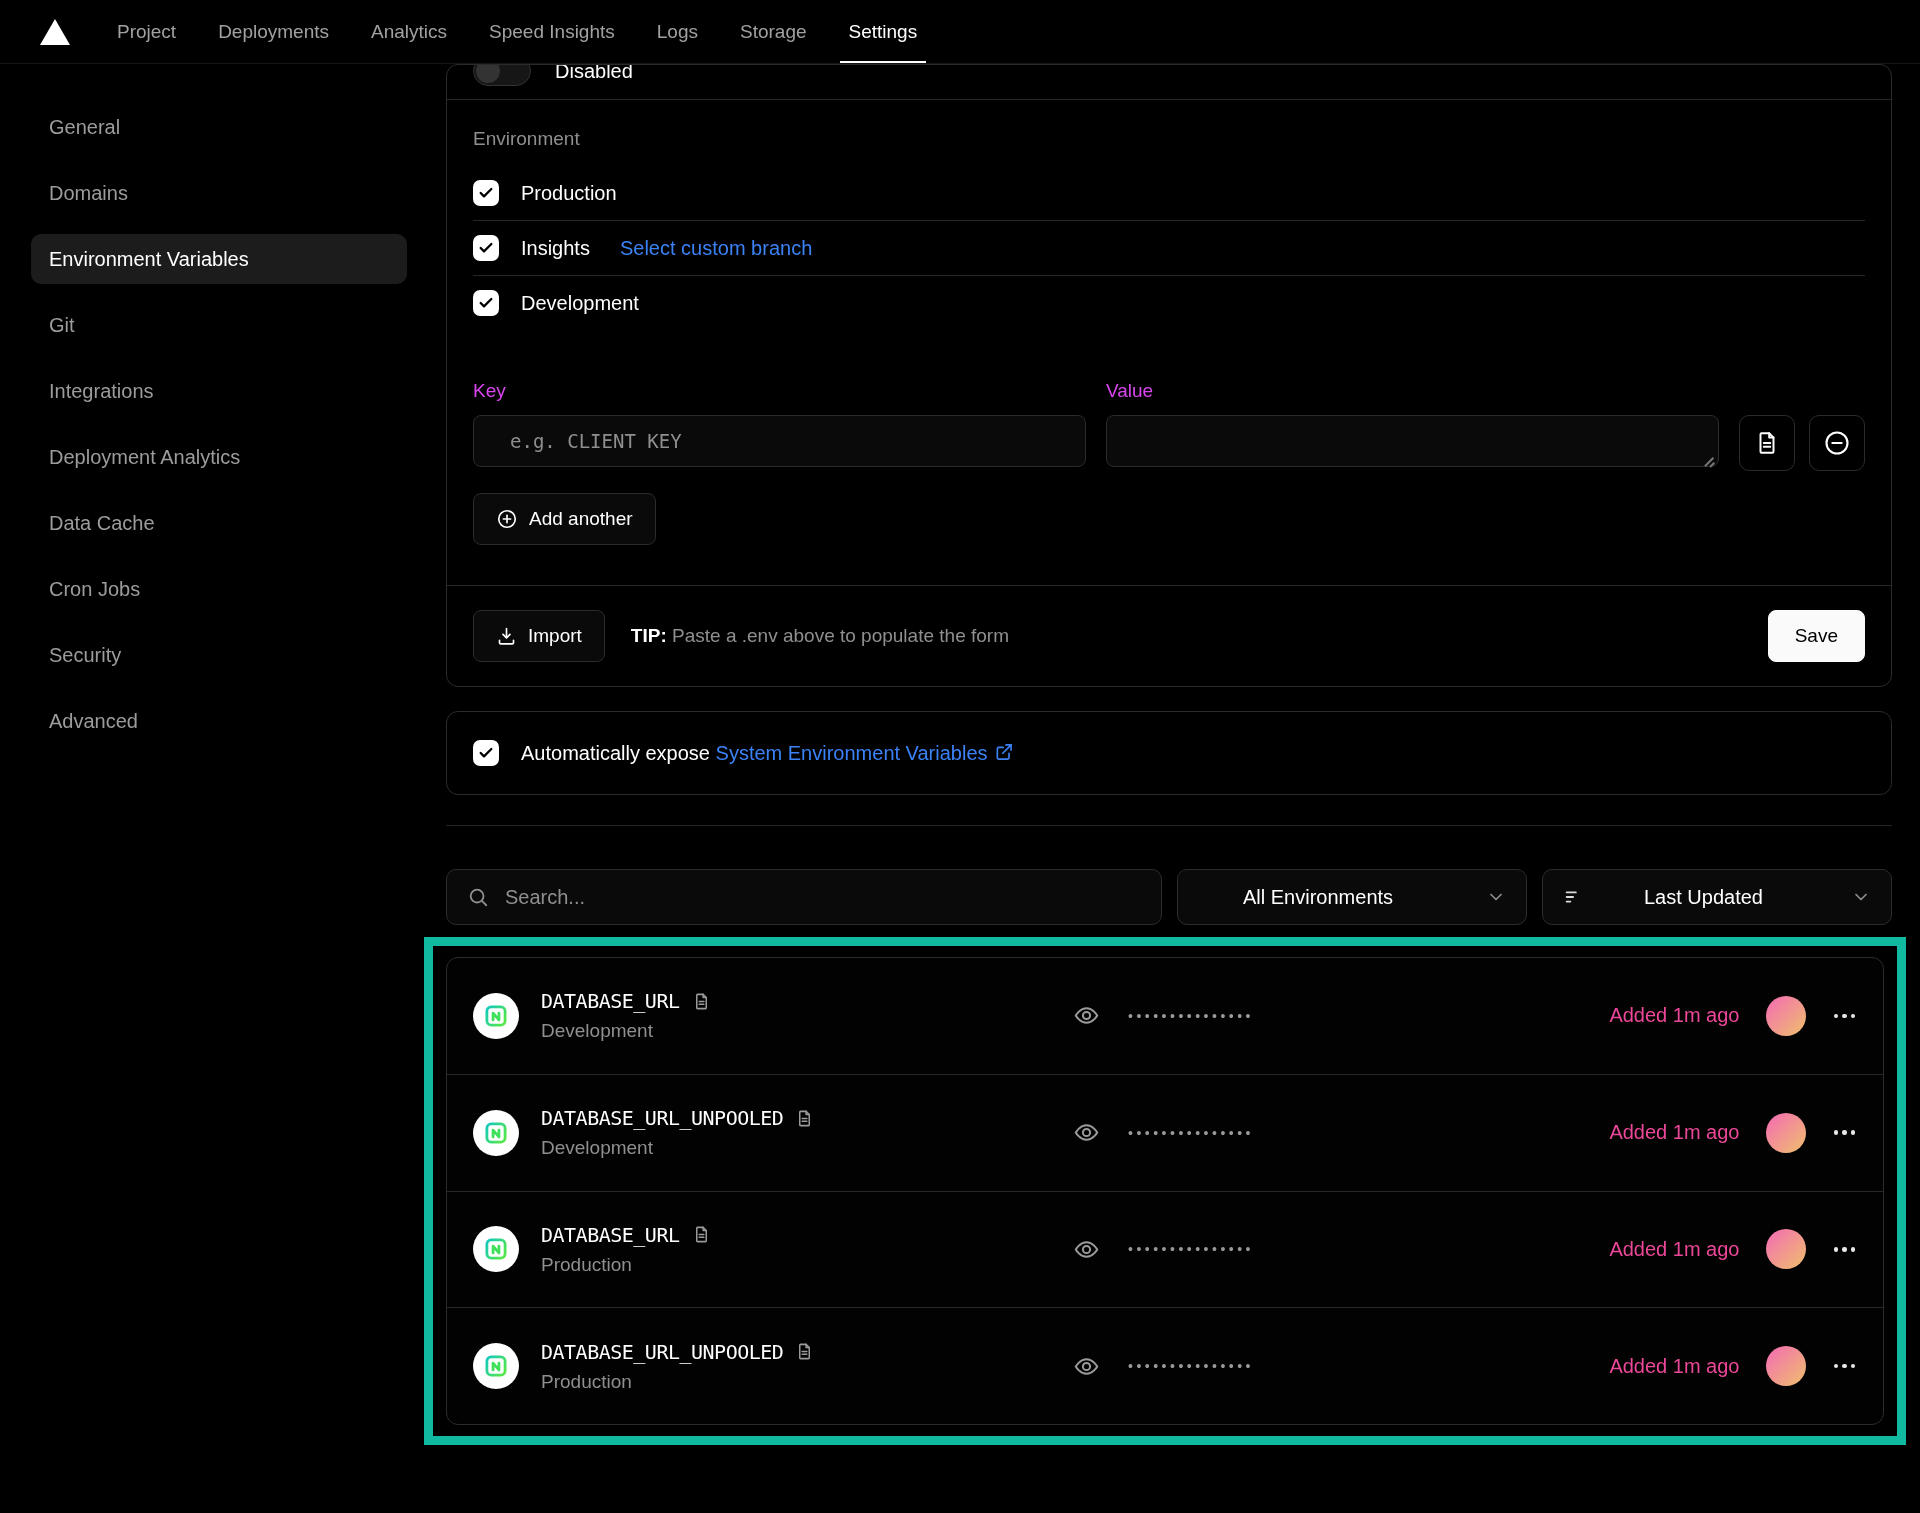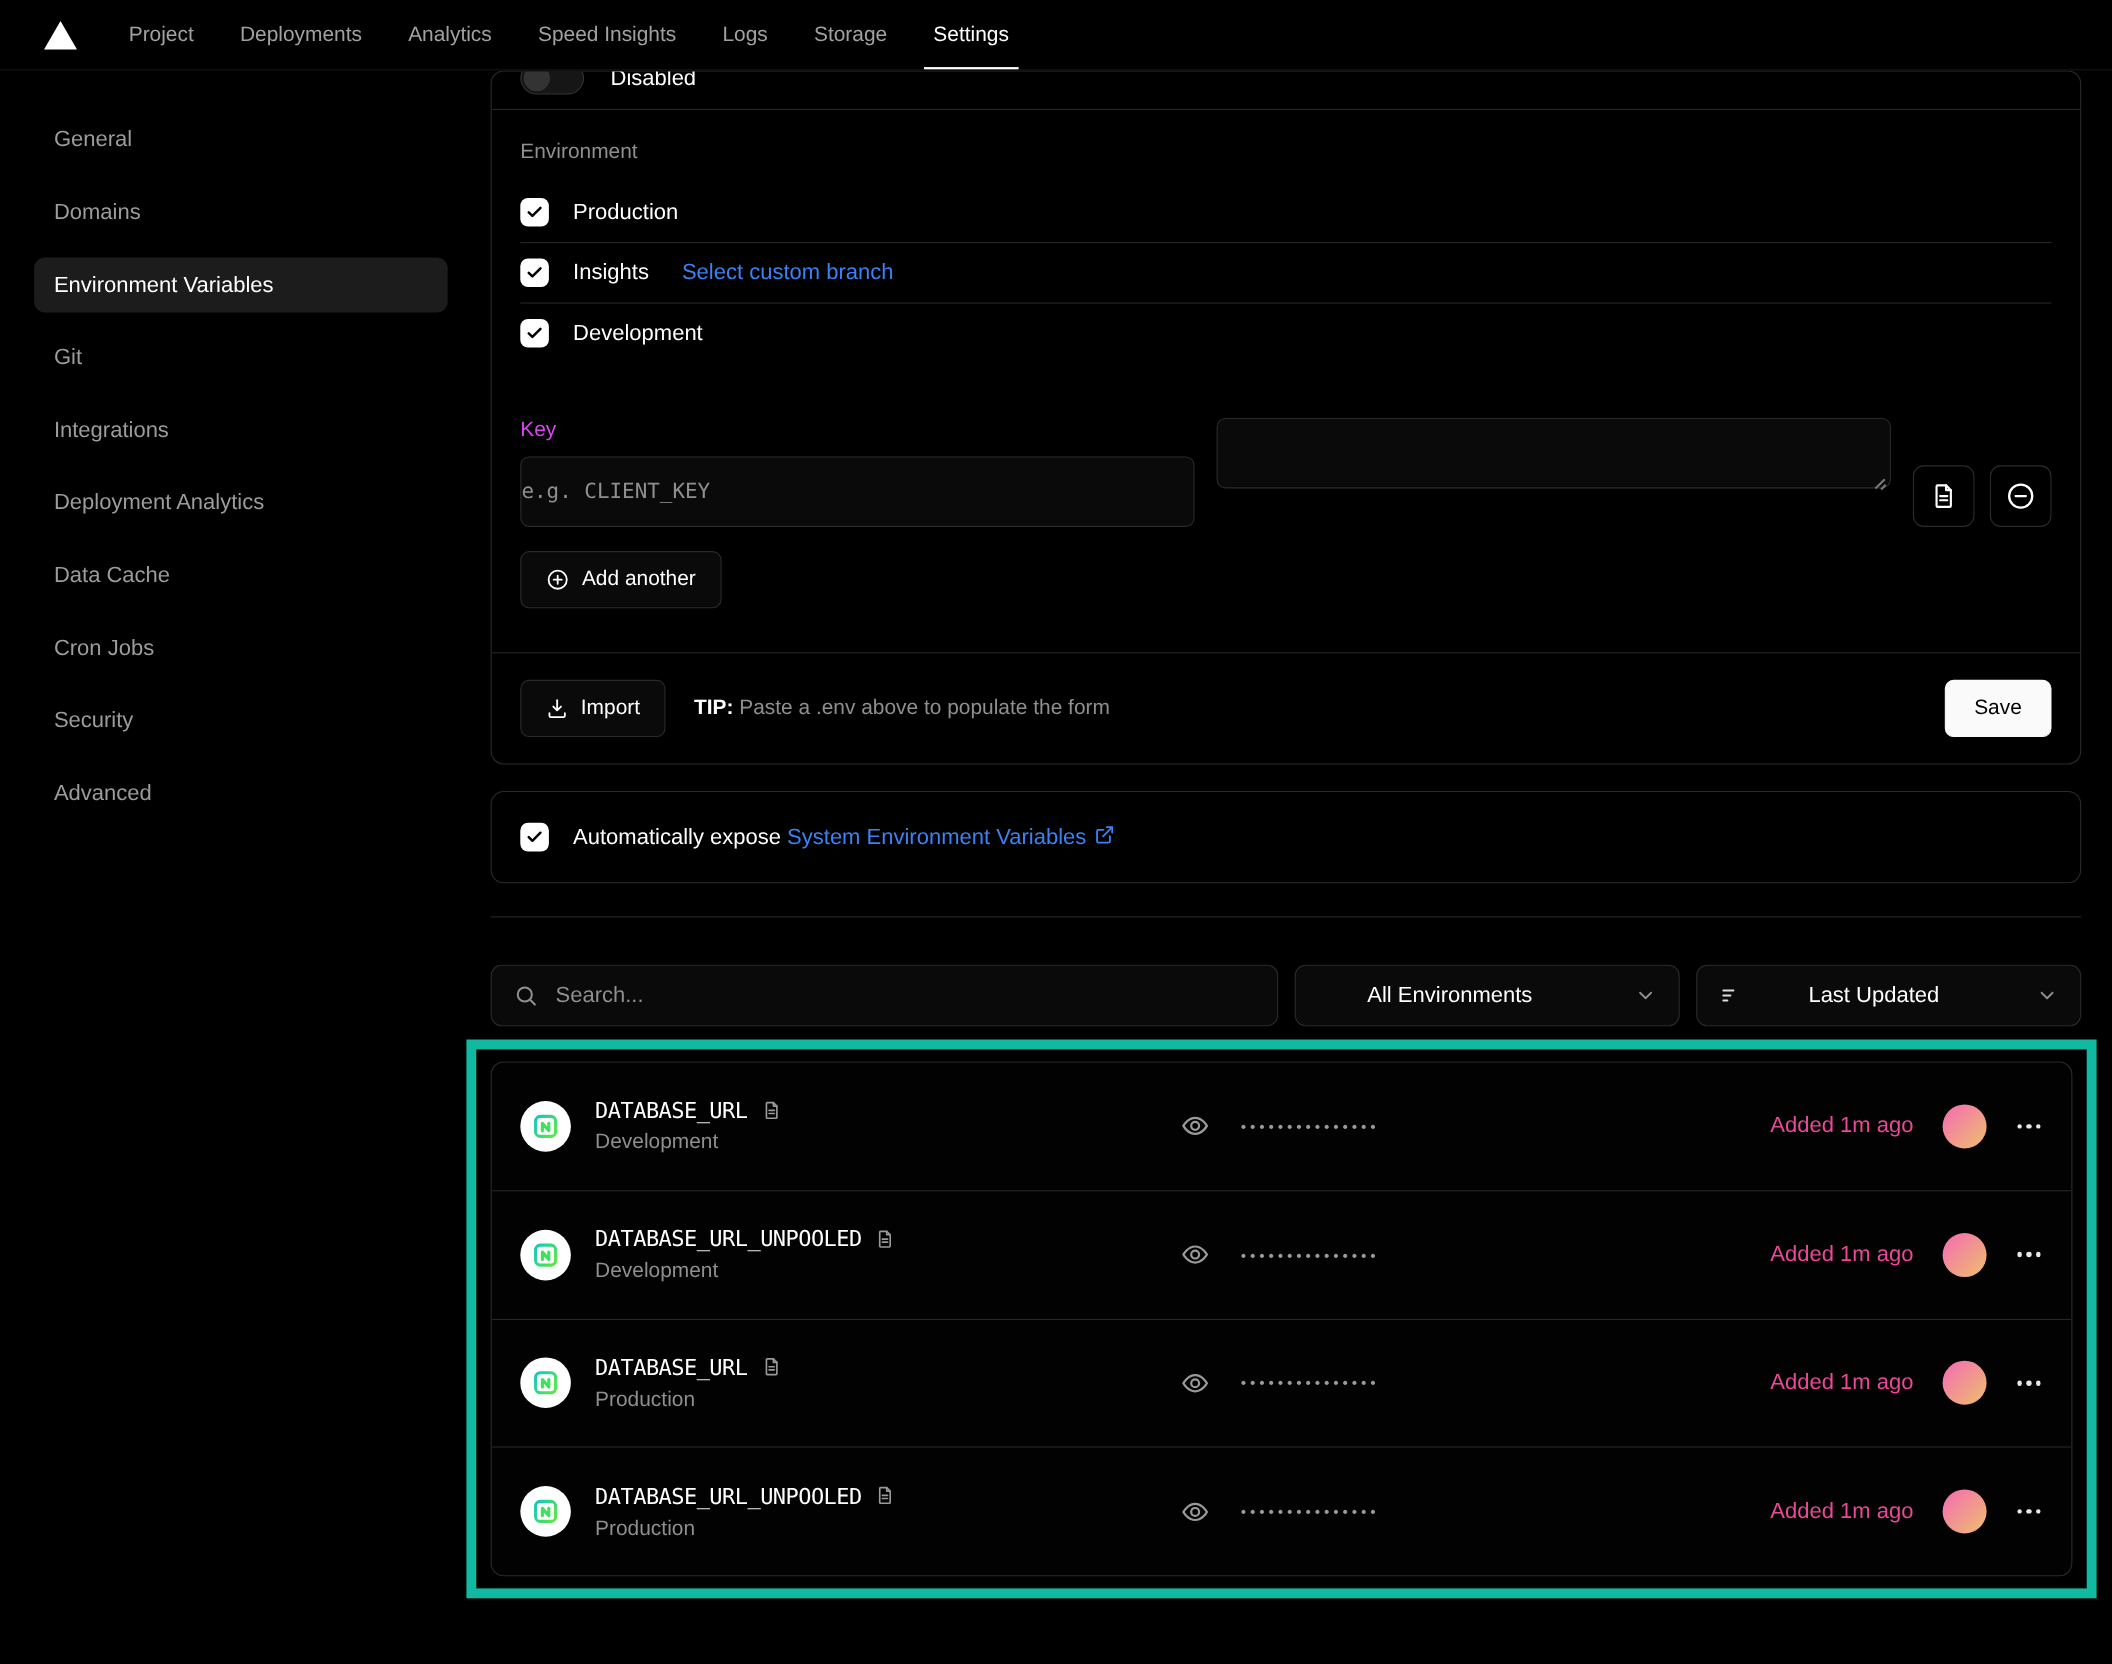--- a/index.html
+++ b/index.html
@@ -65,22 +65,22 @@
   }
   .opt-label { font-size:20px; color:#fff; }
   .link { color:#3b82f6; font-size:20px; cursor:pointer; }
   .opt-link { margin-left:8px; font-weight:500; }
 
   .kv-section { padding:50px 26px 0 26px; display:flex; gap:20px; }
   .field-label { font-size:19px; color:#d946ef; margin-bottom:13px; }
   .kv-key { width:613px; }
   .kv-val { width:613px; }
   .text-input, .text-area {
-    width:100%; height:64px; background:#0a0a0a; border:1px solid #2b2b2b; border-radius:8px;
-    color:#ededed; font-size:19px; padding:0 0; outline:none;
+    width:100%; height:52px; background:#0a0a0a; border:1px solid #2b2b2b; border-radius:8px;
+    color:#ededed; font-size:19px; padding:0 36px; outline:none;
   }
   .text-input { font-family:"DejaVu Sans Mono", monospace; }
   .text-input::placeholder { color:#8f8f8f; }
   .text-area { position:relative; resize:none; padding-top:15px; font-family:"Liberation Sans",sans-serif; }
   .val-wrap { position:relative; }
   .grip { position:absolute; right:5px; bottom:5px; width:12px; height:12px; pointer-events:none; }
   .grip::before, .grip::after { content:""; position:absolute; background:#777; height:1.5px; transform:rotate(-45deg); }
   .grip::before { width:12px; right:-1px; bottom:4px; }
   .grip::after { width:6px; right:-1px; bottom:1px; }
   .kv-btns { display:flex; gap:14px; align-items:flex-end; padding-bottom:0; margin-top:32px; }
@@ -227,20 +227,21 @@
         <span class="opt-label">Development</span>
       </div>
     </div>
 
     <div class="kv-section">
       <div class="kv-key">
         <div class="field-label">Key</div>
         <input class="text-input" type="text" placeholder="e.g. CLIENT_KEY" style="">
       </div>
       <div class="kv-val">
+        <div class="field-label">Value</div>
         <div class="val-wrap">
           <textarea class="text-area" style=""></textarea>
           <span class="grip"></span>
         </div>
       </div>
       <div class="kv-btns">
         <div class="icon-btn">
           <svg width="26" height="26" viewBox="0 0 24 24" fill="none" stroke="currentColor" stroke-width="1.8" stroke-linecap="round" stroke-linejoin="round">
             <path d="M14 3H7a1 1 0 0 0-1 1v16a1 1 0 0 0 1 1h10a1 1 0 0 0 1-1V7z"></path>
               <path d="M14 3v4h4"></path>

